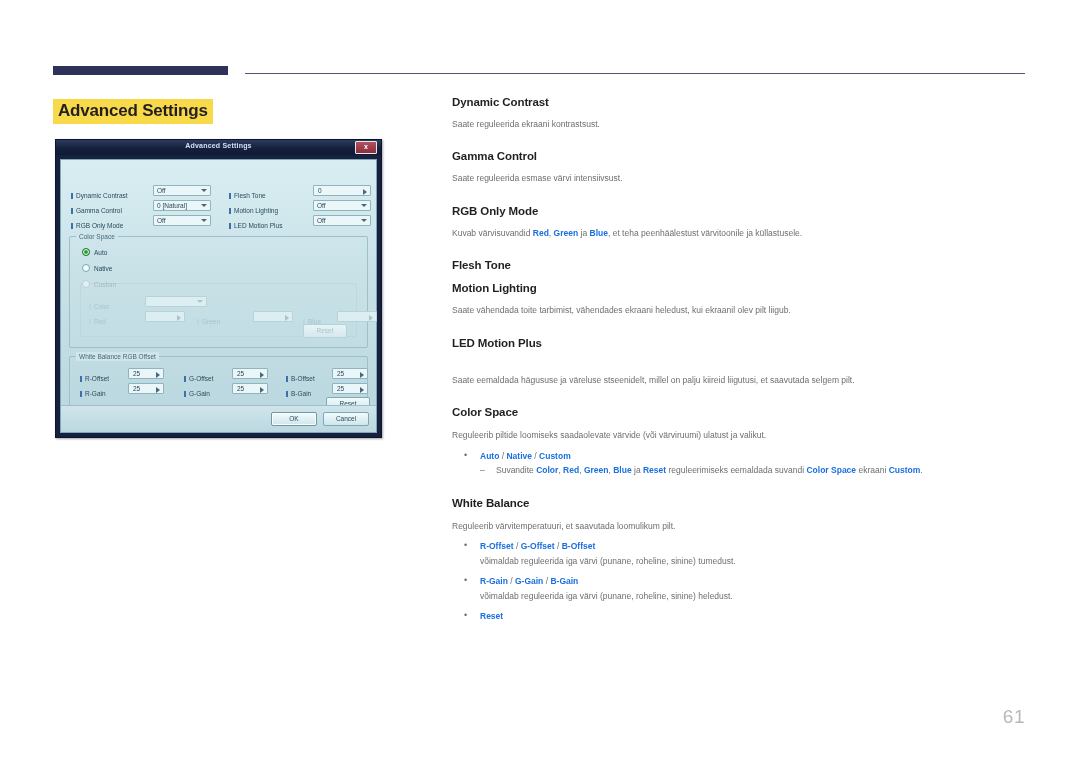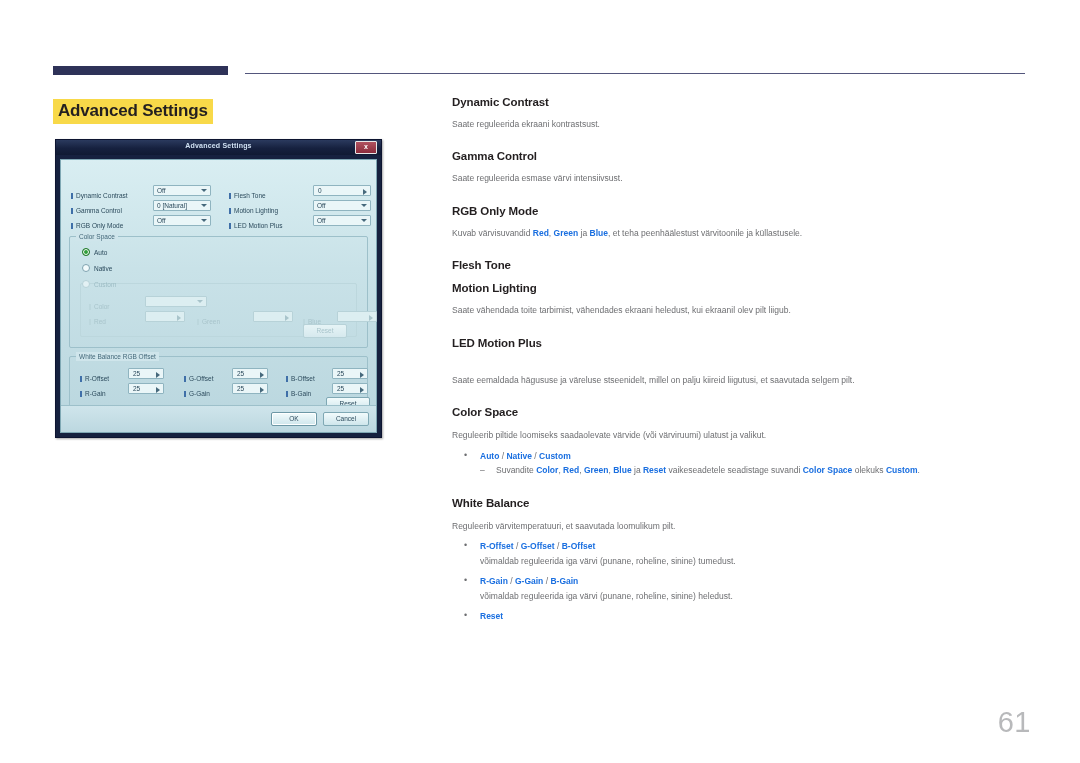--- a/index.html
+++ b/index.html
@@ -317,23 +317,23 @@
     content: "\2013";
     position: absolute;
     left: 0;
     top: 0;
     color: #6d6e71;
   }
 
   
   #page-number {
     position: absolute;
-    right: 49px;
+    right: 55px;
     top: 706px;
-    font-size: 29px;
+    font-size: 19px;
     color: #b8b9bb;
     letter-spacing: 0.5px;
   }
 </style>
 </head>
 <body>
 
 <div id="top-rule">
   <div class="thick-bar"></div>
   <div class="thin-bar"></div>
@@ -538,21 +538,21 @@
     <p class="sec-p">Saate eemaldada hägususe ja väreluse stseenidelt, millel on palju kiireid liigutusi, et saavutada selgem pilt.</p>
   </div>
 
   <div class="sec">
     <div class="sec-h">Color Space</div>
     <p class="sec-p tight">Reguleerib piltide loomiseks saadaolevate värvide (või värviruumi) ulatust ja valikut.</p>
     <ul class="bul">
       <li>
         <div class="li-head"><span>Auto</span><span class="sep"> / </span><span>Native</span><span class="sep"> / </span><span>Custom</span></div>
         <ul class="dash">
-          <li><span>Suvandite </span><b class="k">Color</b><span>, </span><b class="k">Red</b><span>, </span><b class="k">Green</b><span>, </span><b class="k">Blue</b><span> ja </span><b class="k">Reset</b><span> vaikeseadetele seadistage suvandi </span><b class="k">Color Space</b><span> olekuks </span><b class="k">Custom</b><span>.</span></li>
+          <li><span>Suvandite </span><b class="k">Color</b><span>, </span><b class="k">Red</b><span>, </span><b class="k">Green</b><span>, </span><b class="k">Blue</b><span> ja </span><b class="k">Reset</b><span> reguleerimiseks eemaldada suvandi </span><b class="k">Color Space</b><span> ekraani </span><b class="k">Custom</b><span>.</span></li>
         </ul>
       </li>
     </ul>
   </div>
 
   <div class="sec" style="margin-top:20px;">
     <div class="sec-h">White Balance</div>
     <p class="sec-p tight">Reguleerib värvitemperatuuri, et saavutada loomulikum pilt.</p>
     <ul class="bul">
       <li>

